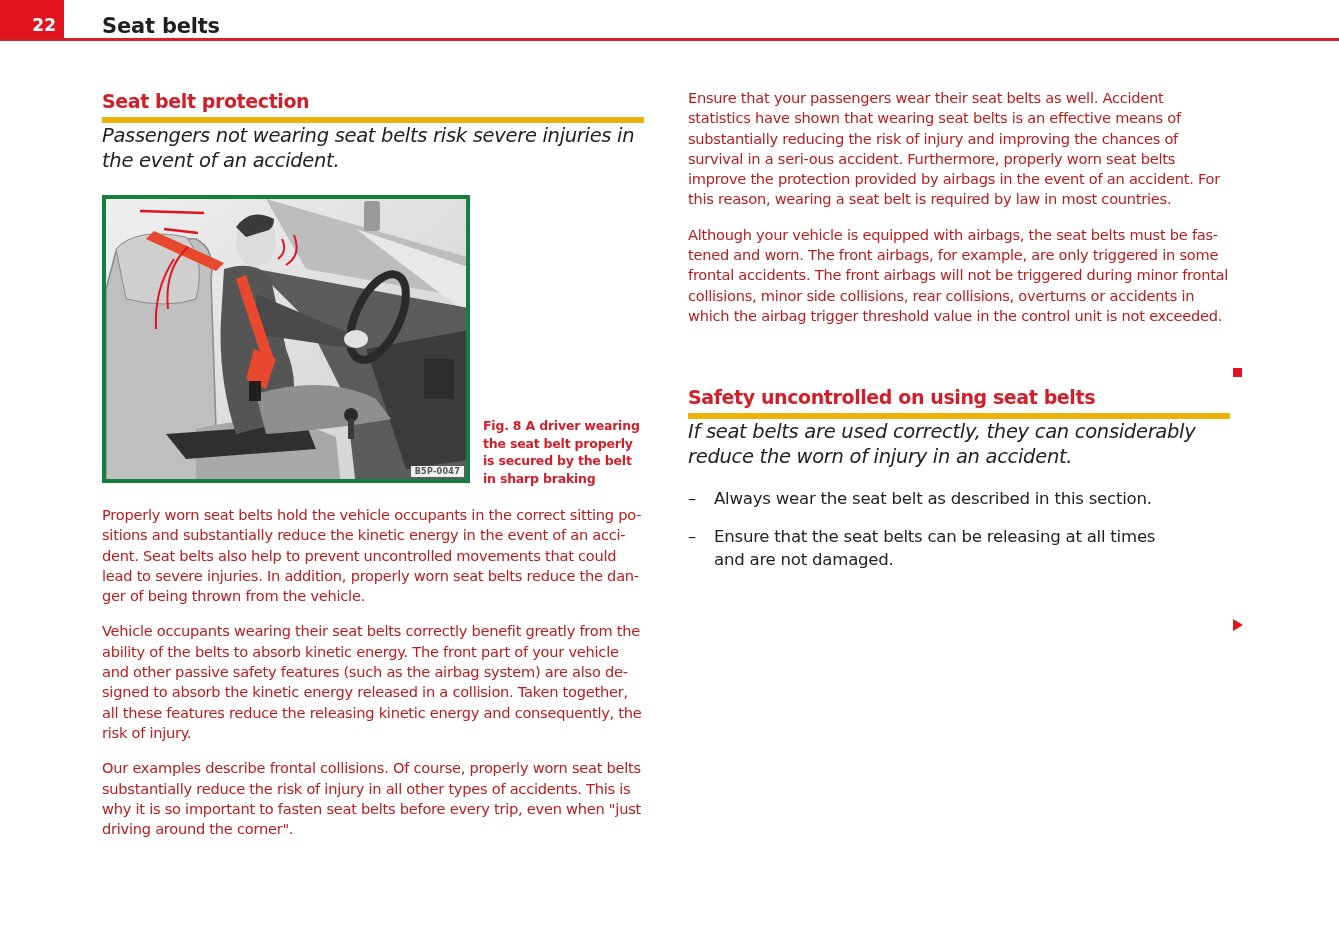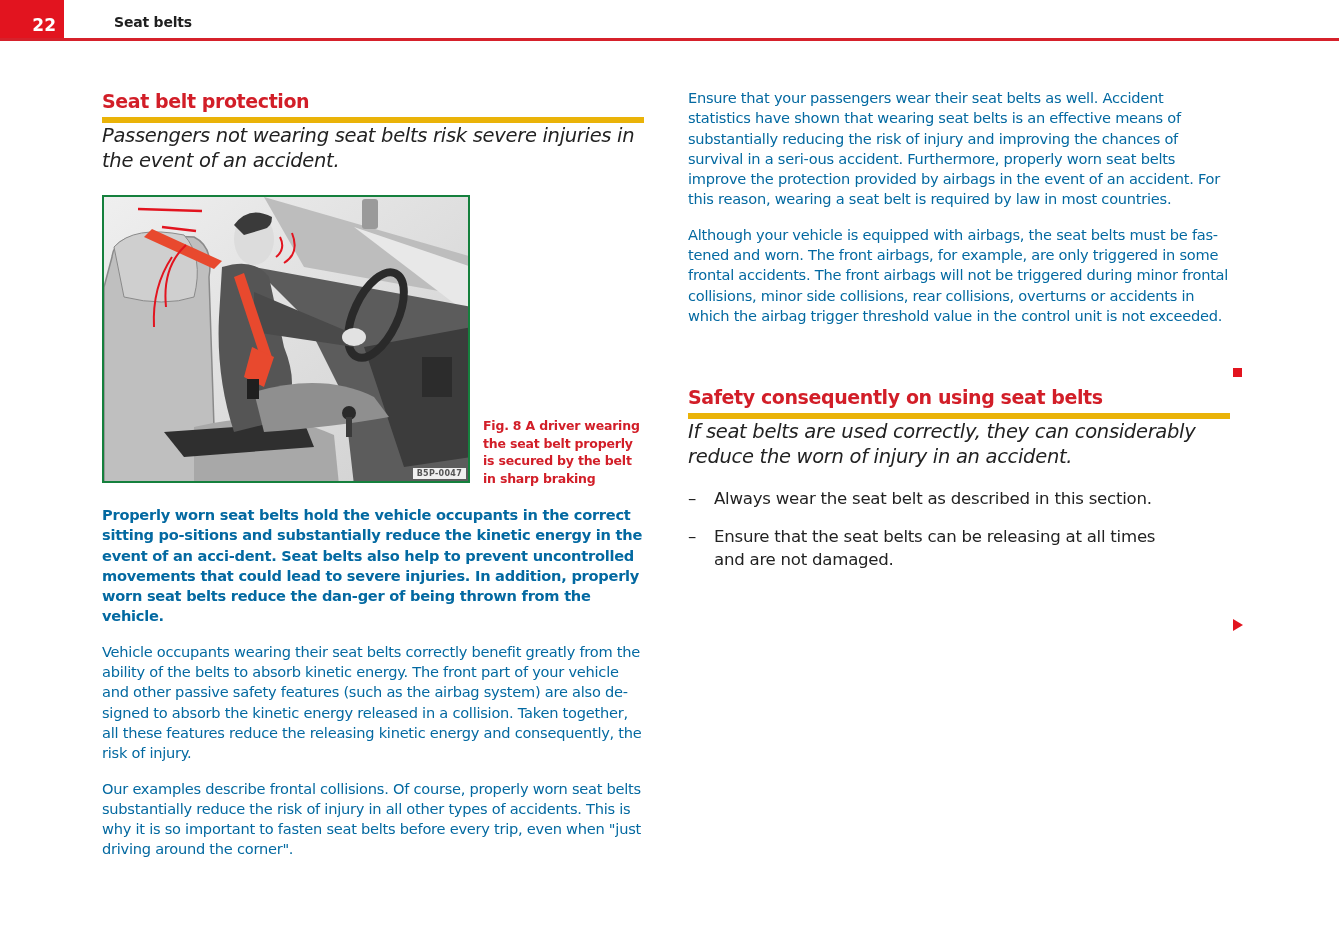--- a/index.html
+++ b/index.html
@@ -3,37 +3,37 @@
 <meta charset="utf-8">
 <style>
   * { margin: 0; padding: 0; box-sizing: border-box; }
   html, body { width: 1339px; height: 945px; background: #ffffff; overflow: hidden; }
   body { font-family: "DejaVu Sans", "Liberation Sans", sans-serif; color: #1f1f1f; position: relative; }
 
   .header { position: absolute; left: 0; top: 0; width: 1339px; height: 42px; padding-left: 32px; }
   .page-num { position: absolute; left: 0; top: 0; width: 64px; height: 40px; background: #e2141f; color: #fff;
               font-weight: bold; font-size: 17px; text-align: right; padding-right: 8px; line-height: 50px; }
   .header-rule { position: absolute; left: 0; top: 38px; width: 1339px; height: 3px; background: #d6212b; }
-  .running-title { position: absolute; left: 114px; top: 14px; font-weight: bold; font-size: 14px; color: #1f1f1f; letter-spacing: -0.2px; }
+  .running-title { position: absolute; left: 102px; top: 14px; font-weight: bold; font-size: 21px; color: #1f1f1f; letter-spacing: -0.2px; }
 
   .col { position: absolute; width: 542px; }
   .col-left { left: 102px; top: 88px; }
   .col-right { left: 688px; top: 88px; }
 
   .section-title { color: #d21e28; font-weight: bold; font-size: 19px; letter-spacing: -0.4px;
                    border-bottom: 6px solid #eab308; padding-bottom: 3px; line-height: 26px; }
   .lead { font-style: italic; font-size: 19.5px; line-height: 25px; color: #222; letter-spacing: -0.3px; }
 
   .figure-row { position: relative; height: 290px; margin-top: 22px; }
-  .figure { position: absolute; left: 0; top: 0; width: 368px; height: 288px; border: 2px solid #15803d; background: #d9d9d9; overflow: hidden; }
+  .figure { position: absolute; left: 0; top: 0; width: 368px; height: 288px; border: 4px solid #15803d; background: #d9d9d9; overflow: hidden; }
   .fig-code { position: absolute; right: 2px; bottom: 2px; background: #f0f0f0; color: #555; font-size: 8px; font-weight: bold; padding: 1px 4px; letter-spacing: 0.3px; }
   .caption { position: absolute; left: 381px; top: 222px; width: 165px; color: #d21e28; font-weight: bold; font-size: 12.5px; line-height: 17.5px; letter-spacing: -0.2px; }
 
-  .para { font-size: 14.6px; line-height: 20.3px; color: #0369a1; letter-spacing: -0.25px; margin-top: 15px; }
-  .para.first { margin-top: 20px; font-weight: bold; }
+  .para { font-size: 14.6px; line-height: 20.3px; color: #b91c1c; letter-spacing: -0.25px; margin-top: 15px; }
+  .para.first { margin-top: 20px; }
   .col-right .para.top { margin-top: 0; }
 
   .end-mark { position: absolute; width: 9px; height: 9px; background: #e2141f; }
   .bullets { margin-top: 18px; }
   .bullet { display: flex; font-size: 16.6px; line-height: 23px; color: #222; letter-spacing: -0.25px; margin-bottom: 15px; }
   .dash { width: 26px; flex: none; }
   .cont-arrow { position: absolute; width: 0; height: 0; border-top: 6px solid transparent; border-bottom: 6px solid transparent; border-left: 10px solid #e2141f; }
 </style>
 </head>
 <body>
@@ -108,21 +108,21 @@
 
   <p class="para first">Properly worn seat belts hold the vehicle occupants in the correct sitting po-sitions and substantially reduce the kinetic energy in the event of an acci-dent. Seat belts also help to prevent uncontrolled movements that could lead to severe injuries. In addition, properly worn seat belts reduce the dan-ger of being thrown from the vehicle.</p>
   <p class="para">Vehicle occupants wearing their seat belts correctly benefit greatly from the ability of the belts to absorb kinetic energy. The front part of your vehicle and other passive safety features (such as the airbag system) are also de-signed to absorb the kinetic energy released in a collision. Taken together, all these features reduce the releasing kinetic energy and consequently, the risk of injury.</p>
   <p class="para">Our examples describe frontal collisions. Of course, properly worn seat belts substantially reduce the risk of injury in all other types of accidents. This is why it is so important to fasten seat belts before every trip, even when "just driving around the corner".</p>
 </div>
 
 <div class="col col-right">
   <p class="para top">Ensure that your passengers wear their seat belts as well. Accident statistics have shown that wearing seat belts is an effective means of substantially reducing the risk of injury and improving the chances of survival in a seri-ous accident. Furthermore, properly worn seat belts improve the protection provided by airbags in the event of an accident. For this reason, wearing a seat belt is required by law in most countries.</p>
   <p class="para">Although your vehicle is equipped with airbags, the seat belts must be fas-tened and worn. The front airbags, for example, are only triggered in some frontal accidents. The front airbags will not be triggered during minor frontal collisions, minor side collisions, rear collisions, overturns or accidents in which the airbag trigger threshold value in the control unit is not exceeded.</p>
 
-  <h2 class="section-title" style="margin-top:58px;">Safety consequently on using seat belts</h2>
+  <h2 class="section-title" style="margin-top:58px;">Safety uncontrolled on using seat belts</h2>
   <p class="lead">If seat belts are used correctly, they can considerably reduce the worn of injury in an accident.</p>
 
   <div class="bullets">
     <div class="bullet">
       <span class="dash">–</span>
       <span>Always wear the seat belt as described in this section.</span>
     </div>
     <div class="bullet">
       <span class="dash">–</span>
       <span style="padding-right:40px;">Ensure that the seat belts can be releasing at all times and are not damaged.</span>

